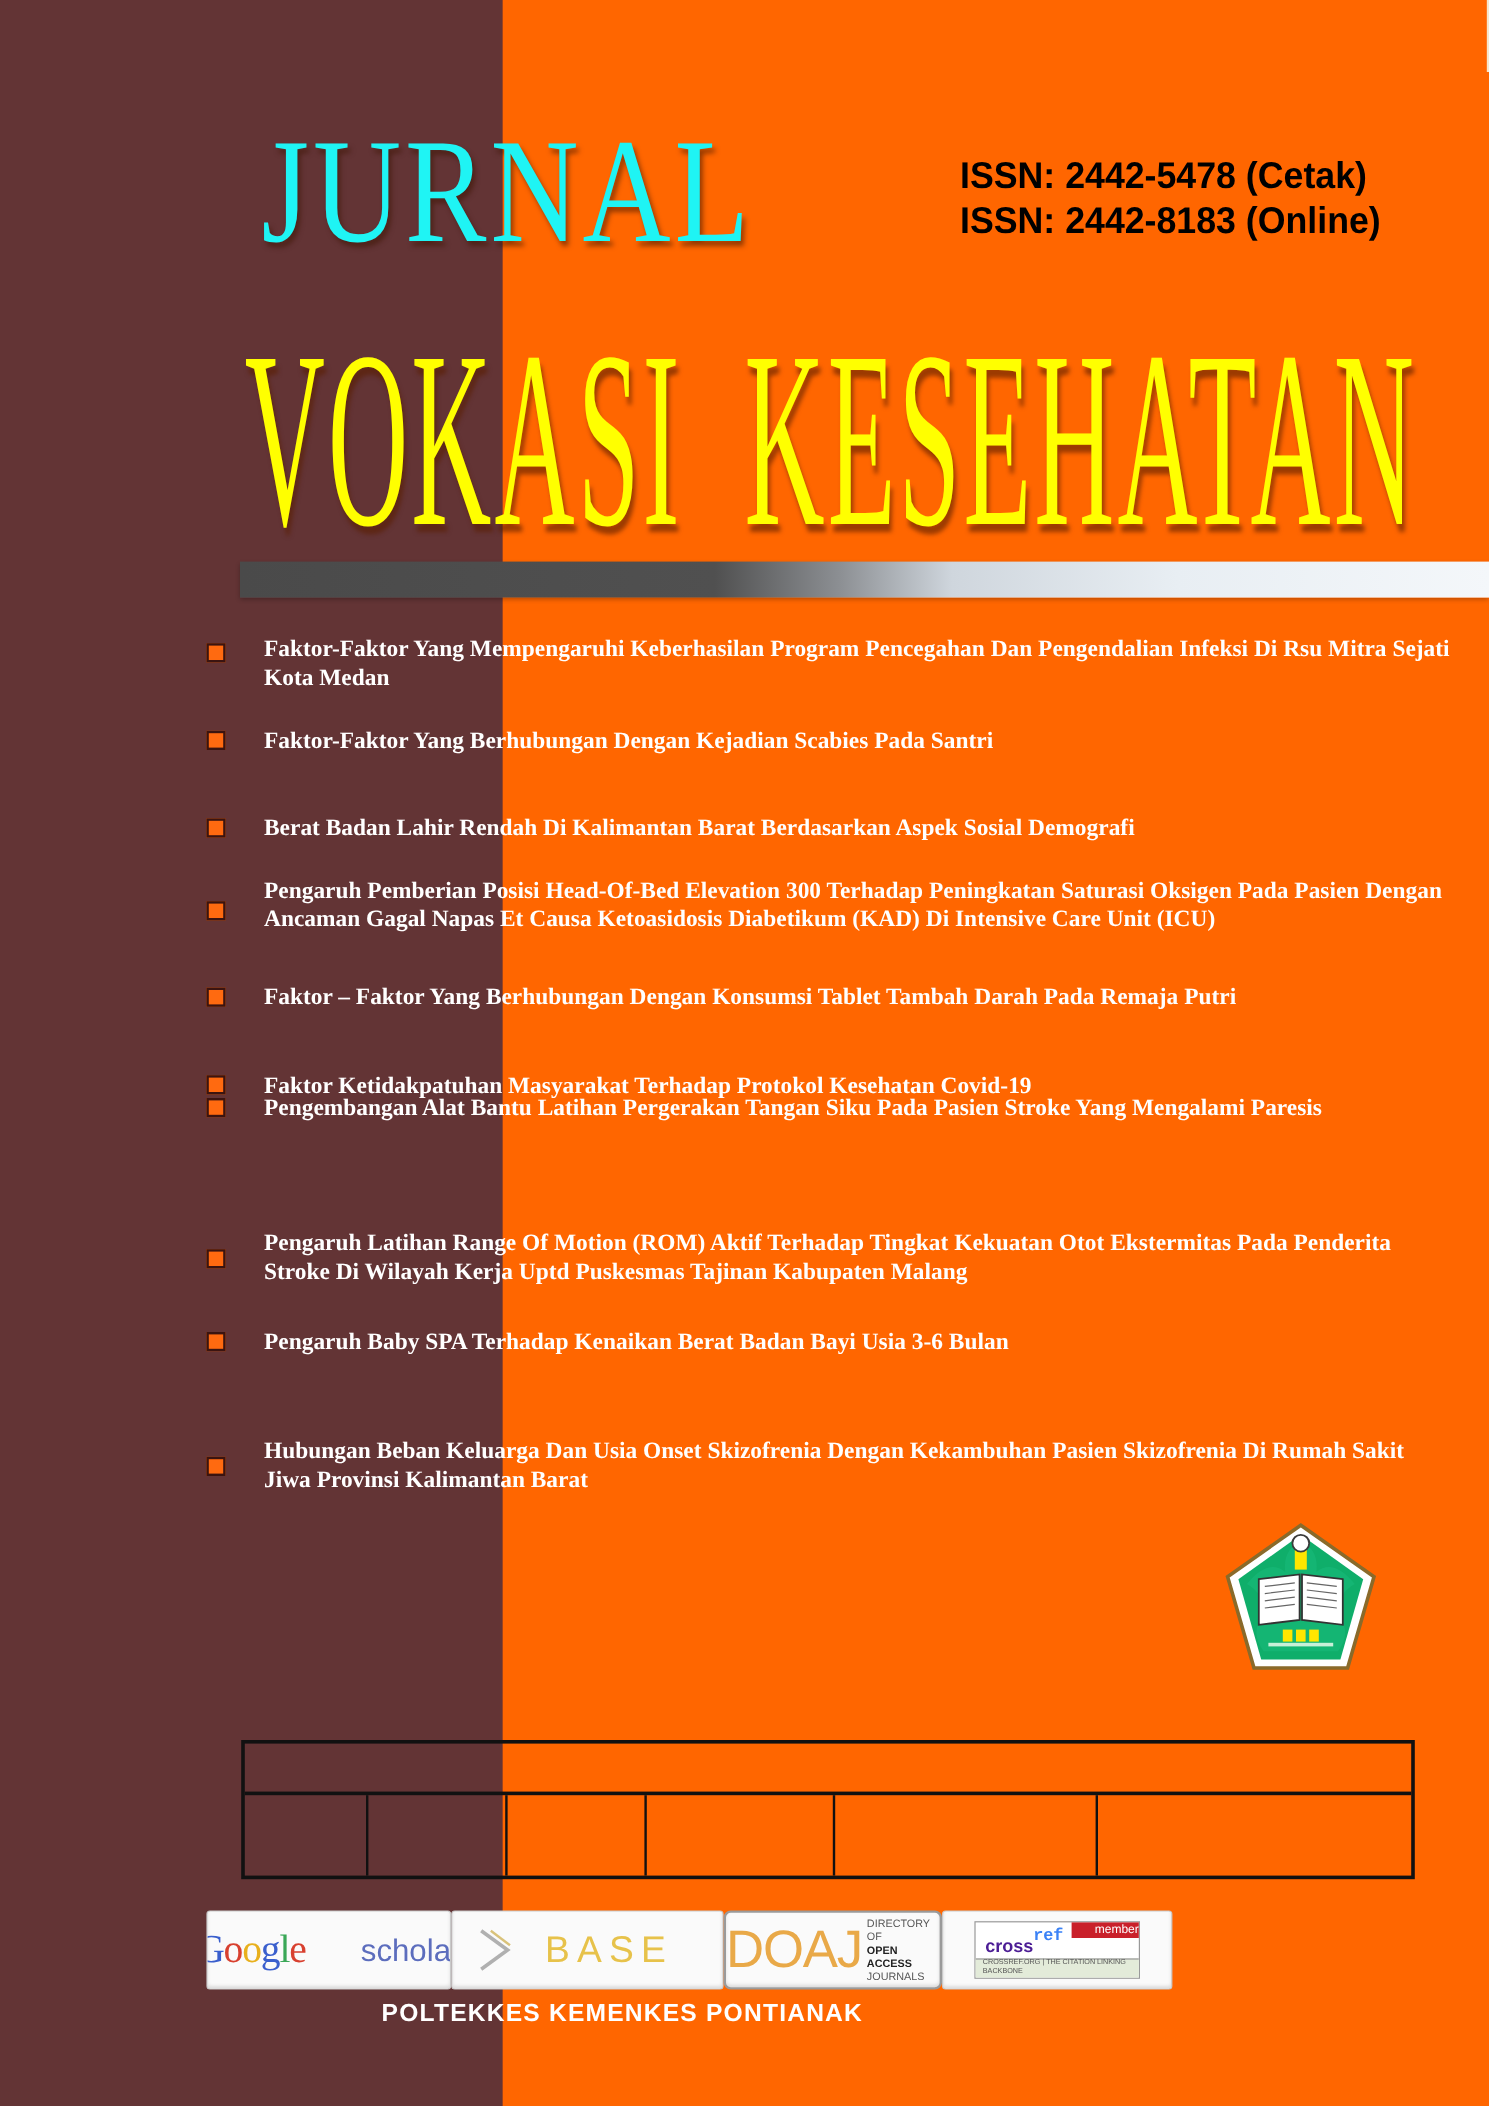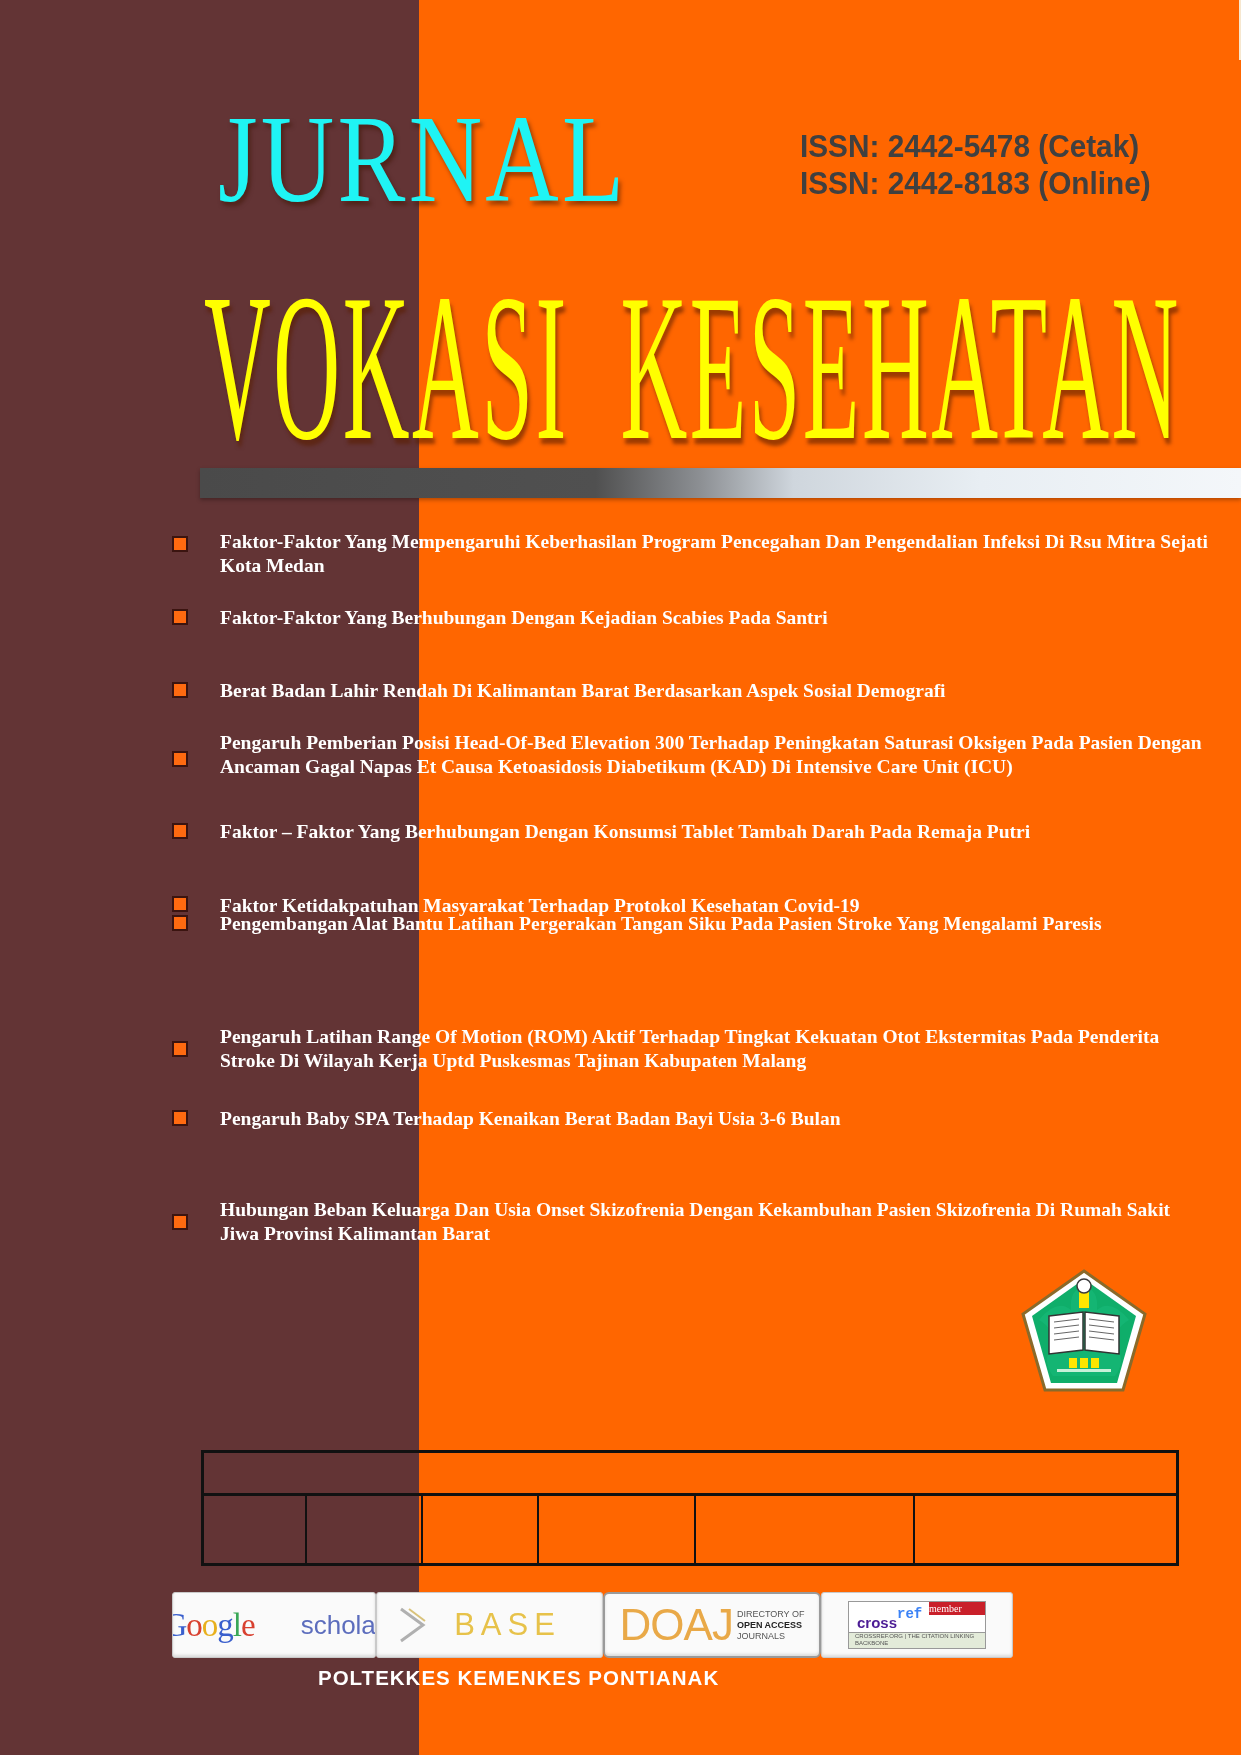--- a/index.html
+++ b/index.html
@@ -45,21 +45,21 @@
       text-shadow: 3px 4px 5px rgba(60,20,0,0.55);
       white-space: nowrap;
     }
     .issn-block {
       position: absolute;
       left: 800px; top: 128px;
       font-family: "Liberation Sans", sans-serif;
       font-weight: bold;
       font-size: 31px;
       line-height: 37px;
-      color: #404040;
+      color: #000000;
       white-space: nowrap;
     }
     .issn-line { display: block; transform: scaleX(0.96); transform-origin: left; }
     .title-vokasi {
       position: absolute;
       left: 204px; top: 262px;
       font-family: "Liberation Serif", serif;
       font-size: 210px;
       line-height: 1;
       color: #ffff00;
@@ -156,21 +156,21 @@
       position: absolute; left: 22px; top: 14px;
       width: 28px; height: 36px;
     }
     .idx-base .base-word {
       font-family: "Liberation Sans", sans-serif;
       font-size: 31px;
       color: #e7c24a;
       letter-spacing: 6px;
       margin-left: 36px;
     }
-    .idx-doaj { width: 218px; border: 2px solid #9a9a9a; border-radius: 6px; }
+    .idx-doaj { width: 182px; border: 2px solid #9a9a9a; border-radius: 6px; }
     .idx-doaj .doaj-word {
       font-family: "Liberation Sans", sans-serif;
       font-size: 44px;
       color: #e9a948;
       letter-spacing: -1px;
       font-weight: normal;
     }
     .idx-doaj .doaj-sub {
       display: flex; flex-direction: column;
       font-family: "Liberation Sans", sans-serif;
@@ -185,24 +185,24 @@
       width: 136px; height: 46px;
       border: 1px solid #999;
       position: relative;
       background: #fff;
     }
     .cr-member {
       position: absolute; right: 0; top: 0;
       width: 56px; height: 13px;
       background: #c9202a;
       color: #fff;
-      font-family: Liberation Serif, serif;
+      font-family: Liberation Sans, sans-serif;
       font-size: 10px;
       line-height: 13px;
-      text-align: left;
+      text-align: right;
     }
     .cr-cross {
       position: absolute; left: 8px; top: 12px;
       font-family: "Liberation Sans", sans-serif;
       font-size: 15px; font-weight: bold; color: #4c1d95;
     }
     .cr-ref {
       position: absolute; left: 48px; top: 4px;
       font-family: Liberation Mono, monospace;
       font-size: 14px; font-weight: bold; color: #3b82f6; text-align: center;

